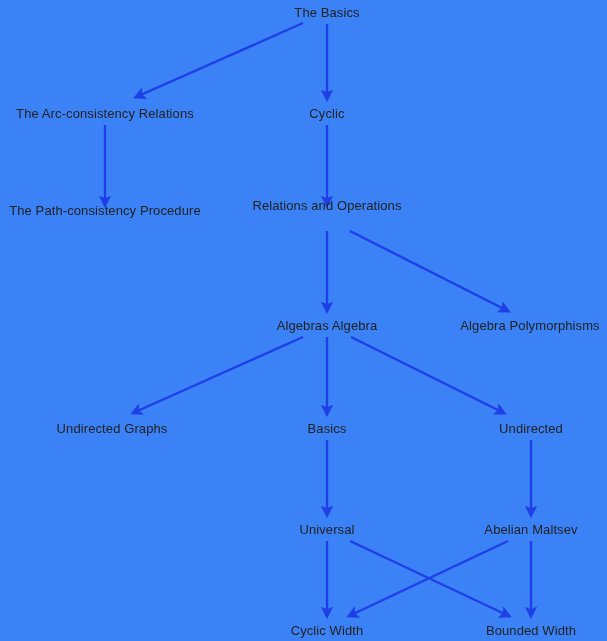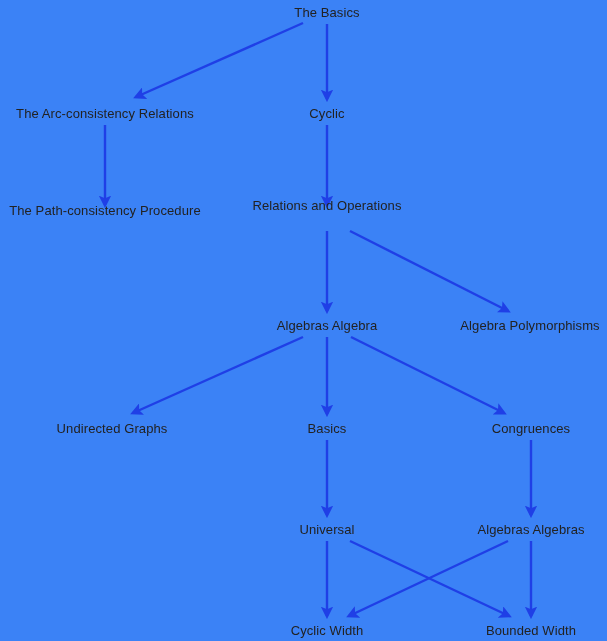--- a/index.html
+++ b/index.html
@@ -69,20 +69,20 @@
   <div id="nodes">
       <div class="node-label" style="left: 327px; top: 12px; color: rgb(34, 34, 34);">The Basics</div>
       <div class="node-label" style="left: 105px; top: 113px; color: rgb(34, 34, 34);">The Arc-consistency Relations</div>
       <div class="node-label" style="left: 327px; top: 113px; color: rgb(34, 34, 34);">Cyclic</div>
       <div class="node-label" style="left: 105px; top: 210px; color: rgb(34, 34, 34);">The Path-consistency Procedure</div>
       <div class="node-label" style="left: 327px; top: 205px; color: rgb(34, 34, 34);">Relations and Operations</div>
       <div class="node-label" style="left: 327px; top: 325px; color: rgb(34, 34, 34);">Algebras Algebra</div>
       <div class="node-label" style="left: 530px; top: 325px; color: rgb(34, 34, 34);">Algebra Polymorphisms</div>
       <div class="node-label" style="left: 89px; top: 428px; color: rgb(34, 34, 34); padding-left: 46px;">Undirected Graphs</div>
       <div class="node-label" style="left: 327px; top: 428px; color: rgb(34, 34, 34);">Basics</div>
-      <div class="node-label" style="left: 531px; top: 428px; color: rgb(34, 34, 34);">Congruences</div>
+      <div class="node-label" style="left: 531px; top: 428px; color: rgb(34, 34, 34);">Undirected</div>
       <div class="node-label" style="left: 327px; top: 529px; color: rgb(34, 34, 34);">Universal</div>
-      <div class="node-label" style="left: 531px; top: 529px; color: rgb(34, 34, 34);">Algebras Algebras</div>
+      <div class="node-label" style="left: 531px; top: 529px; color: rgb(34, 34, 34);">Abelian Maltsev</div>
       <div class="node-label" style="left: 327px; top: 630px; color: rgb(34, 34, 34);">Cyclic Width</div>
       <div class="node-label" style="left: 531px; top: 630px; color: rgb(34, 34, 34);">Bounded Width</div>
     </div>
 
 </div>
 
 </body></html>

